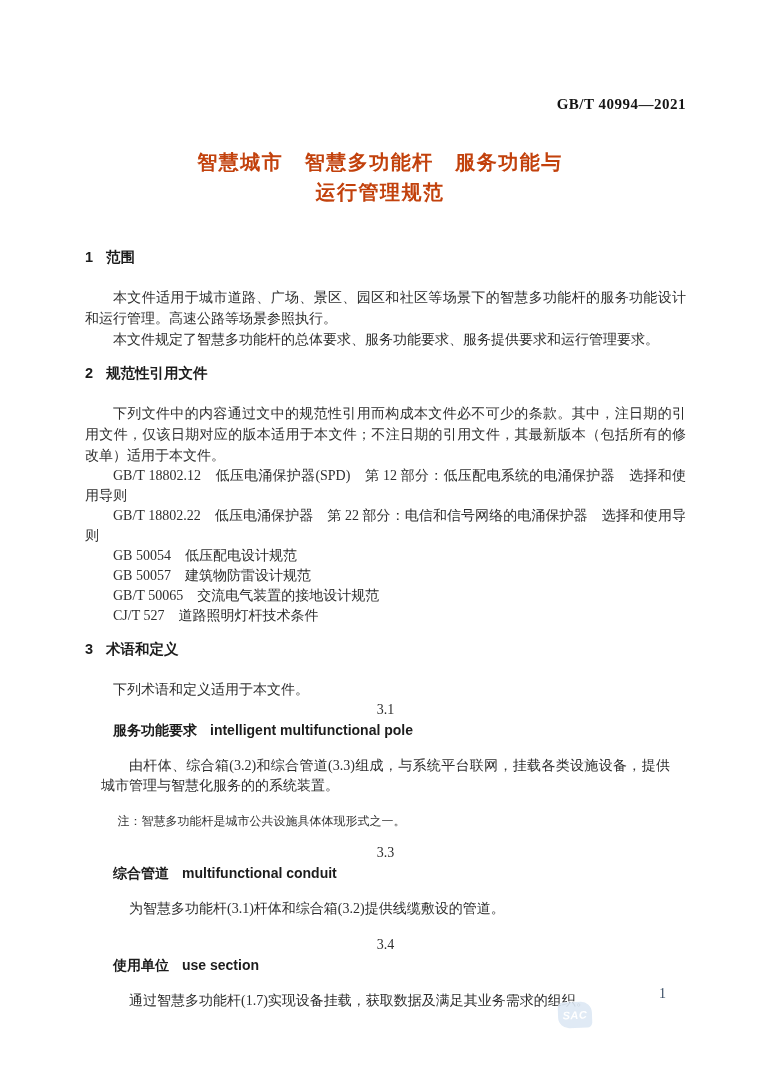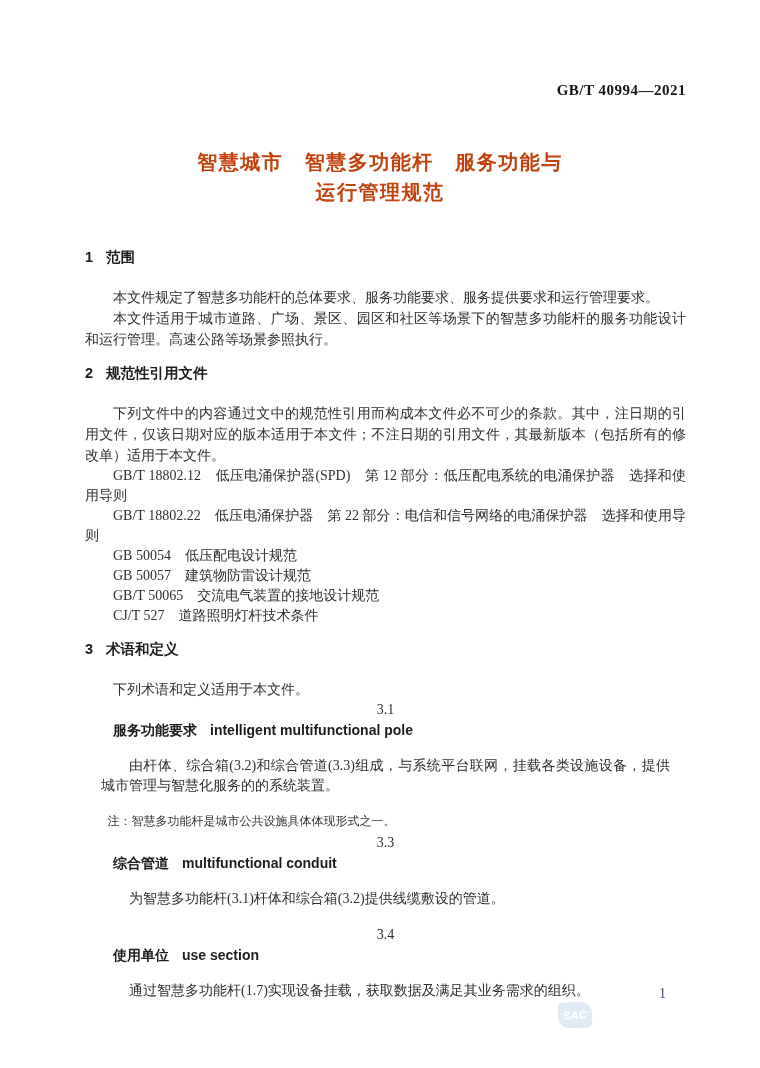--- a/index.html
+++ b/index.html
@@ -10,21 +10,21 @@
     font-family: "Liberation Serif", "DejaVu Serif", serif;
     color: #2e2e2e;
   }
   .page {
     position: relative;
     width: 760px; height: 1068px;
     background: #ffffff;
     overflow: hidden;
   }
   .header-code {
-    position: absolute; top: 82px; right: 74px;
+    position: absolute; top: 96px; right: 74px;
     font-size: 15px; font-weight: bold; color: #141414;
     letter-spacing: 0.5px;
   }
   .doc-title {
     position: absolute; top: 147px; left: 0; width: 100%;
     text-align: center;
     font-family: "Liberation Sans", "DejaVu Sans", sans-serif;
     font-size: 20px; font-weight: bold; color: #c2410c;
     line-height: 30px; letter-spacing: 1.5px;
   }
@@ -48,21 +48,21 @@
     font-family: "Liberation Sans", "DejaVu Sans", sans-serif;
     font-weight: bold; color: #1c1c1c; text-align: left;
   }
   .term-en {
     margin-left: 13px;
     font-family: Liberation Sans, sans-serif;
     font-weight: bold;
   }
   .term-def { margin: 16px; text-indent: 2em; line-height: 20px; }
   .term-note {
-    margin: 2px; font-size: 12px; line-height: 19px;
+    margin: 12px; font-size: 12px; line-height: 19px;
     text-indent: 1.7em; color: #333333; text-align: left;
   }
   .page-number {
     position: absolute; top: 986px; right: 94px;
     font-size: 14px; color: #3c4f66;
   }
   .watermark {
     position: absolute; left: 558px; top: 1002px;
     width: 34px; height: 26px;
     background: #dde8f4;
@@ -85,22 +85,22 @@
   <div class="header-code">GB/T 40994—2021</div>
 
   <div class="doc-title">
     <div>智慧城市　智慧多功能杆　服务功能与</div>
     <div>运行管理规范</div>
   </div>
 
   <div class="content">
 
     <h2 class="sec-heading first"><span class="sec-num">1</span><span>范围</span></h2>
+    <p class="para">本文件适用于城市道路、广场、景区、园区和社区等场景下的智慧多功能杆的服务功能设计和运行管理。高速公路等场景参照执行。</p>
     <p class="para">本文件规定了智慧多功能杆的总体要求、服务功能要求、服务提供要求和运行管理要求。</p>
-    <p class="para">本文件适用于城市道路、广场、景区、园区和社区等场景下的智慧多功能杆的服务功能设计和运行管理。高速公路等场景参照执行。</p>
 
     <h2 class="sec-heading"><span class="sec-num">2</span><span>规范性引用文件</span></h2>
     <p class="para">下列文件中的内容通过文中的规范性引用而构成本文件必不可少的条款。其中，注日期的引用文件，仅该日期对应的版本适用于本文件；不注日期的引用文件，其最新版本（包括所有的修改单）适用于本文件。</p>
     <p class="ref">GB/T 18802.12　低压电涌保护器(SPD)　第 12 部分：低压配电系统的电涌保护器　选择和使用导则</p>
     <p class="ref">GB/T 18802.22　低压电涌保护器　第 22 部分：电信和信号网络的电涌保护器　选择和使用导则</p>
     <p class="ref">GB 50054　低压配电设计规范</p>
     <p class="ref">GB 50057　建筑物防雷设计规范</p>
     <p class="ref">GB/T 50065　交流电气装置的接地设计规范</p>
     <p class="ref">CJ/T 527　道路照明灯杆技术条件</p>
 

